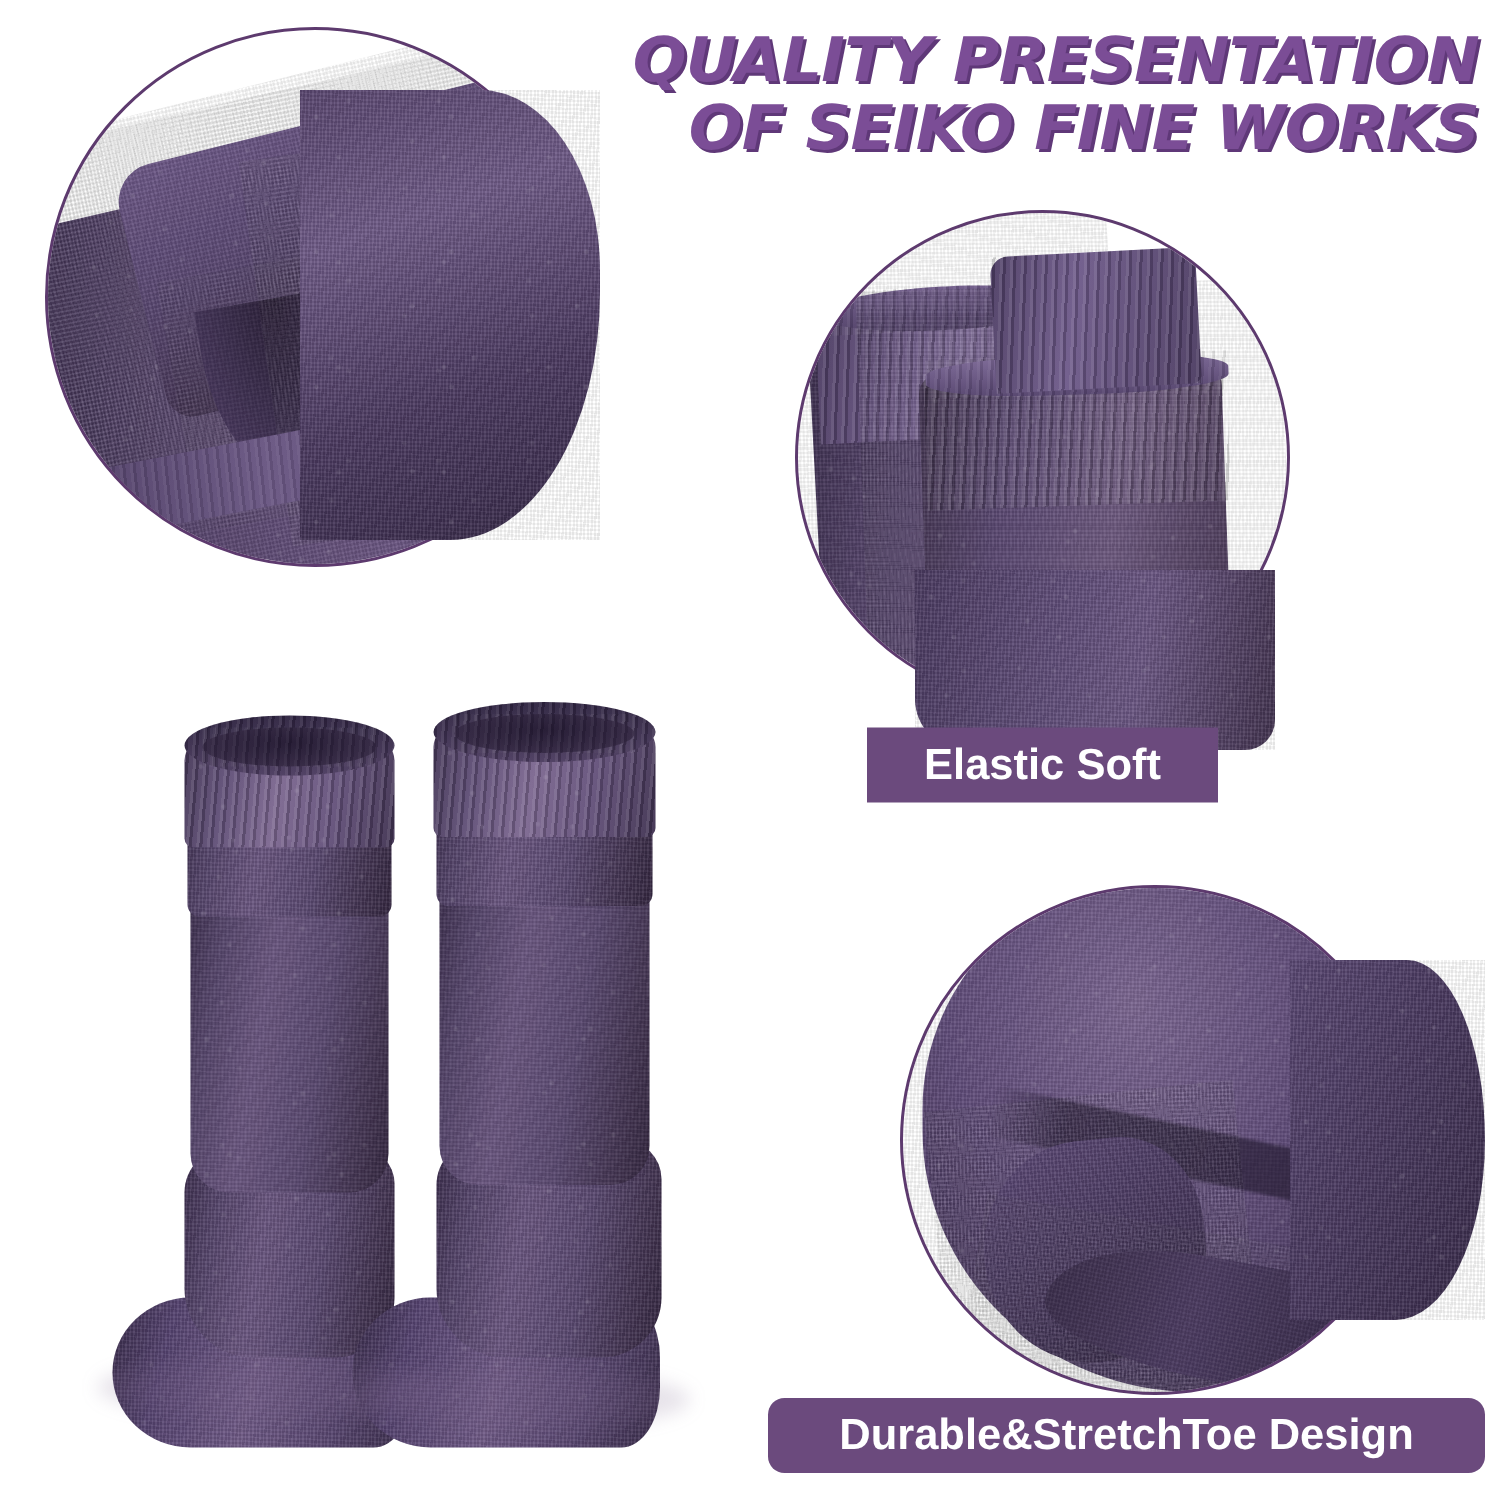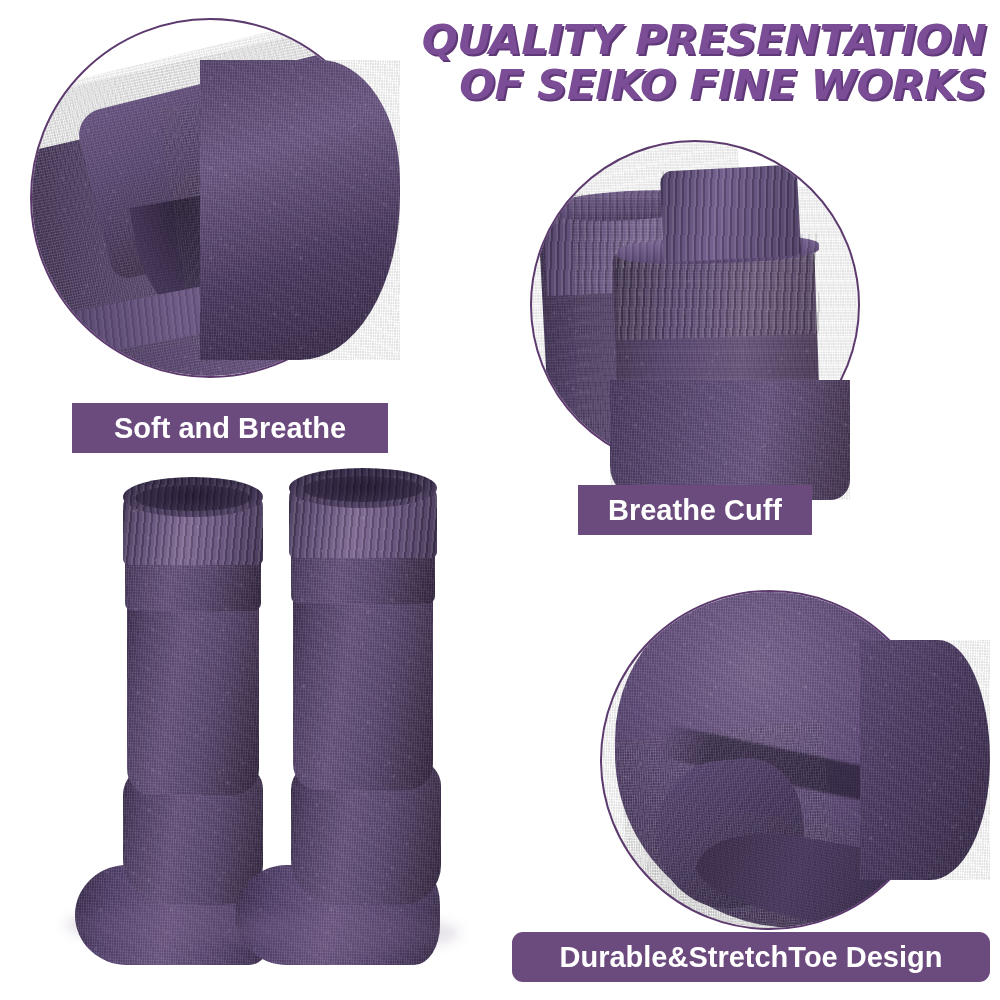--- a/index.html
+++ b/index.html
@@ -238,23 +238,20 @@
         <div class="fuzz"></div>
     </div>
 
     <div style="position:absolute; left:-6%; top:74%; width:118%; height:13%;
                 background: linear-gradient(95deg,#4a3a60 0%,#6a5783 40%,#52406a 100%);
                 transform: rotate(-11deg);">
       <div class="rib" style="opacity:.55"></div>
     </div>
   </div>
 
-  <div class="label" id="label-soft">
-    <span>Soft and Breathe</span>
-  </div>
 
   <div class="circle" style="left:530px; top:140px; width:330px; height:330px;"></div>
 
   <div class="bleed" style="left:610px; top:380px; width:240px; height:120px;">
     <div class="fabric" style="
         background: linear-gradient(100deg,#4b3b61 0%,#5e4c77 35%,#6a5682 62%,#42334f 100%);
         border-radius: 0 0 20px 34px;">
       <div class="knit"></div>
         <div class="fuzz"></div>
     </div>
@@ -301,21 +298,21 @@
     </div>
 
     <div style="position:absolute; left:40%; top:8%; width:42%; height:28%;
                 background: linear-gradient(100deg,#4d3d64 0%,#6d5989 40%,#4a3a60 100%);
                 transform: rotate(-3deg); border-radius: 12px 12px 6px 6px;">
       <div class="rib"></div>
     </div>
   </div>
 
   <div class="label" id="label-cuff">
-    <span>Breathe Cuff</span>
+    <span>Elastic Soft</span>
   </div>
 
   <div class="circle" style="left:600px; top:590px; width:340px; height:340px;"></div>
 
   <div class="bleed" style="left:860px; top:640px; width:130px; height:240px;">
     <div class="fabric" style="
         background: linear-gradient(115deg,#5a4873 0%,#4a3a60 45%,#382b49 100%);
         border-radius: 0 40% 46% 0 / 0 50% 50% 0;">
       <div class="knit"></div>
         <div class="fuzz"></div>

